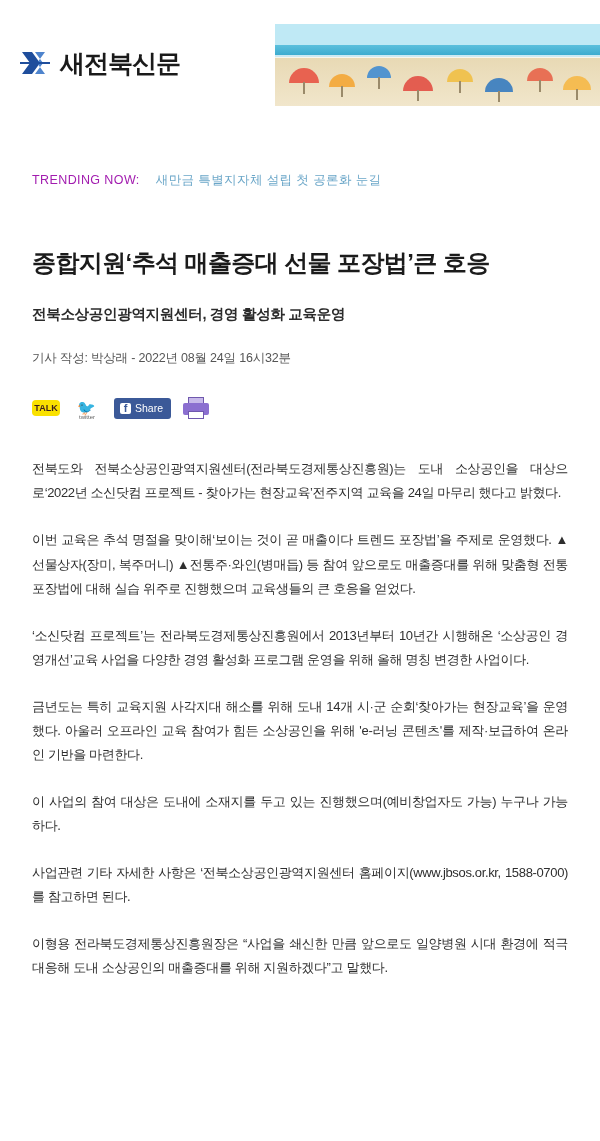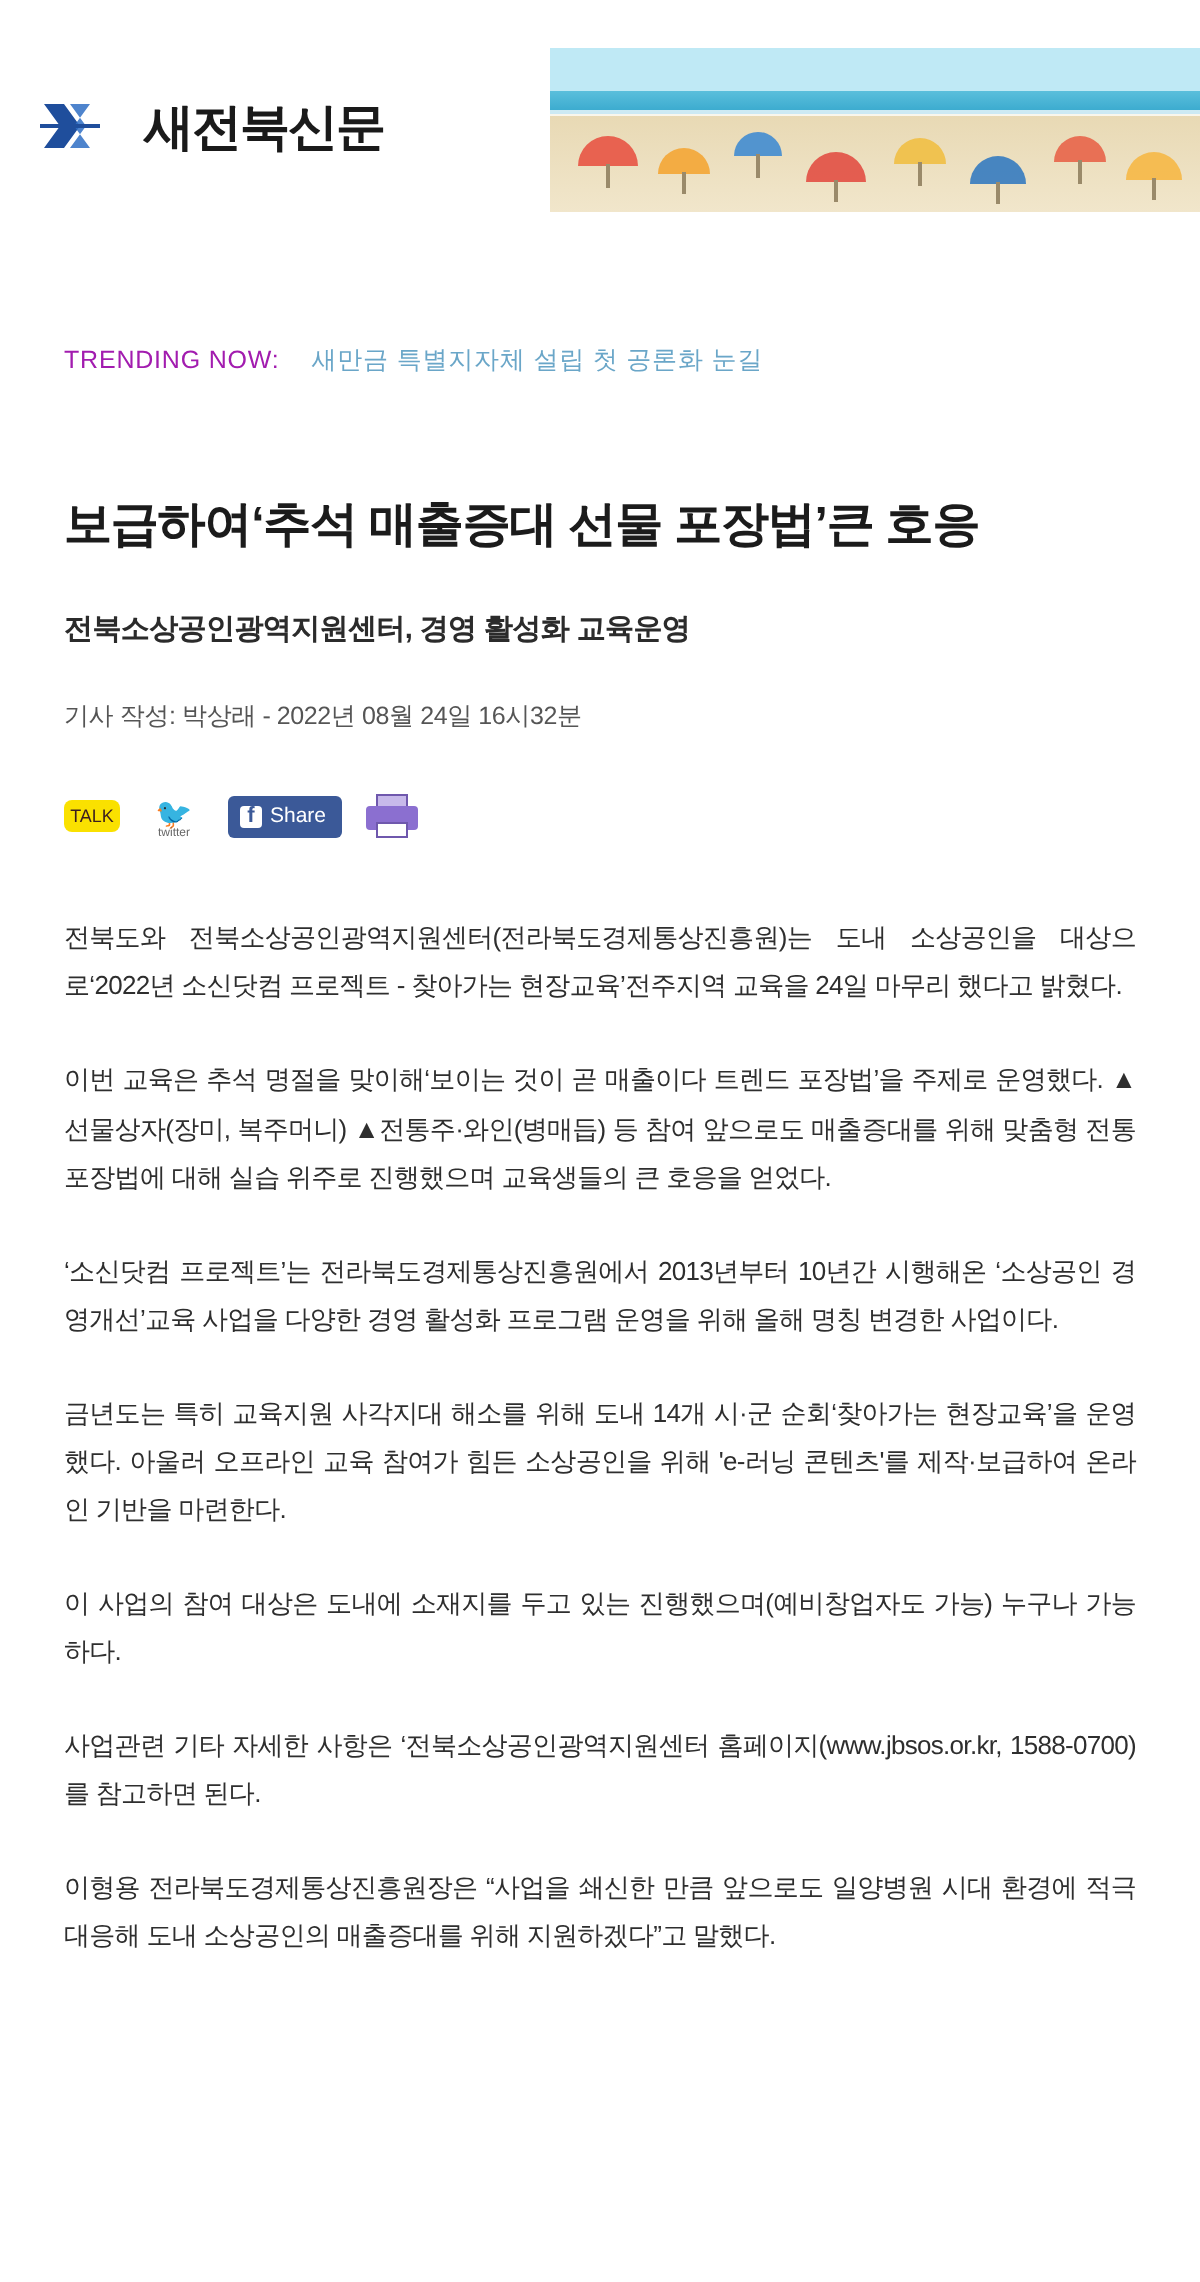--- a/index.html
+++ b/index.html
@@ -28,21 +28,21 @@
     padding: 24px 0 0 0;
     height: 110px;
     box-sizing: border-box;
   }
   .logo-area {
     width: 275px;
     padding-left: 18px;
     box-sizing: border-box;
     display: flex;
     align-items: center;
-    gap: 20px;
+    gap: 8px;
     padding-top: 22px;
   }
   .logo-mark {
     width: 34px;
     height: 34px;
     flex: 0 0 34px;
     position: relative;
   }
   .logo-text {
     font-size: 25px;
@@ -142,21 +142,21 @@
     justify-content: center;
     border-radius: 3px;
     font-size: 10px;
     cursor: pointer;
   }
   .btn-kakao {
     width: 28px;
     height: 16px;
     background: #fae100;
     color: #3b1e1e;
-    font-weight: normal;
+    font-weight: bold;
     font-size: 9px;
     border-radius: 4px;
   }
   .btn-twitter {
     width: 30px;
     height: 26px;
     background: #ffffff;
     color: #5badd6;
     position: relative;
     font-size: 8px;
@@ -285,21 +285,21 @@
       <div class="umb" style="left:288px; top:52px; width:28px; height:14px; background:#f5b94c;"></div>
       <div class="pole" style="left:301px; top:65px; height:11px;"></div>
     </div>
   </div>
 
   <div class="trending">
     <span class="trending-label">TRENDING NOW:</span><span class="trending-text">새만금 특별지자체 설립 첫 공론화 눈길</span>
   </div>
 
   <div class="article">
-    <h1 class="headline">보급하여‘추석 매출증대 선물 포장법’큰 호응</h1>
+    <h1 class="headline">종합지원‘추석 매출증대 선물 포장법’큰 호응</h1>
     <h2 class="subhead">전북소상공인광역지원센터, 경영 활성화 교육운영</h2>
     <div class="byline">기사 작성: 박상래 - 2022년 08월 24일 16시32분</div>
 
     <div class="share-row">
       <span class="share-btn btn-kakao">TALK</span>
 
       <span class="share-btn btn-twitter">
         <span class="bird">🐦</span>
         <span class="tw-label">twitter</span>
       </span>

